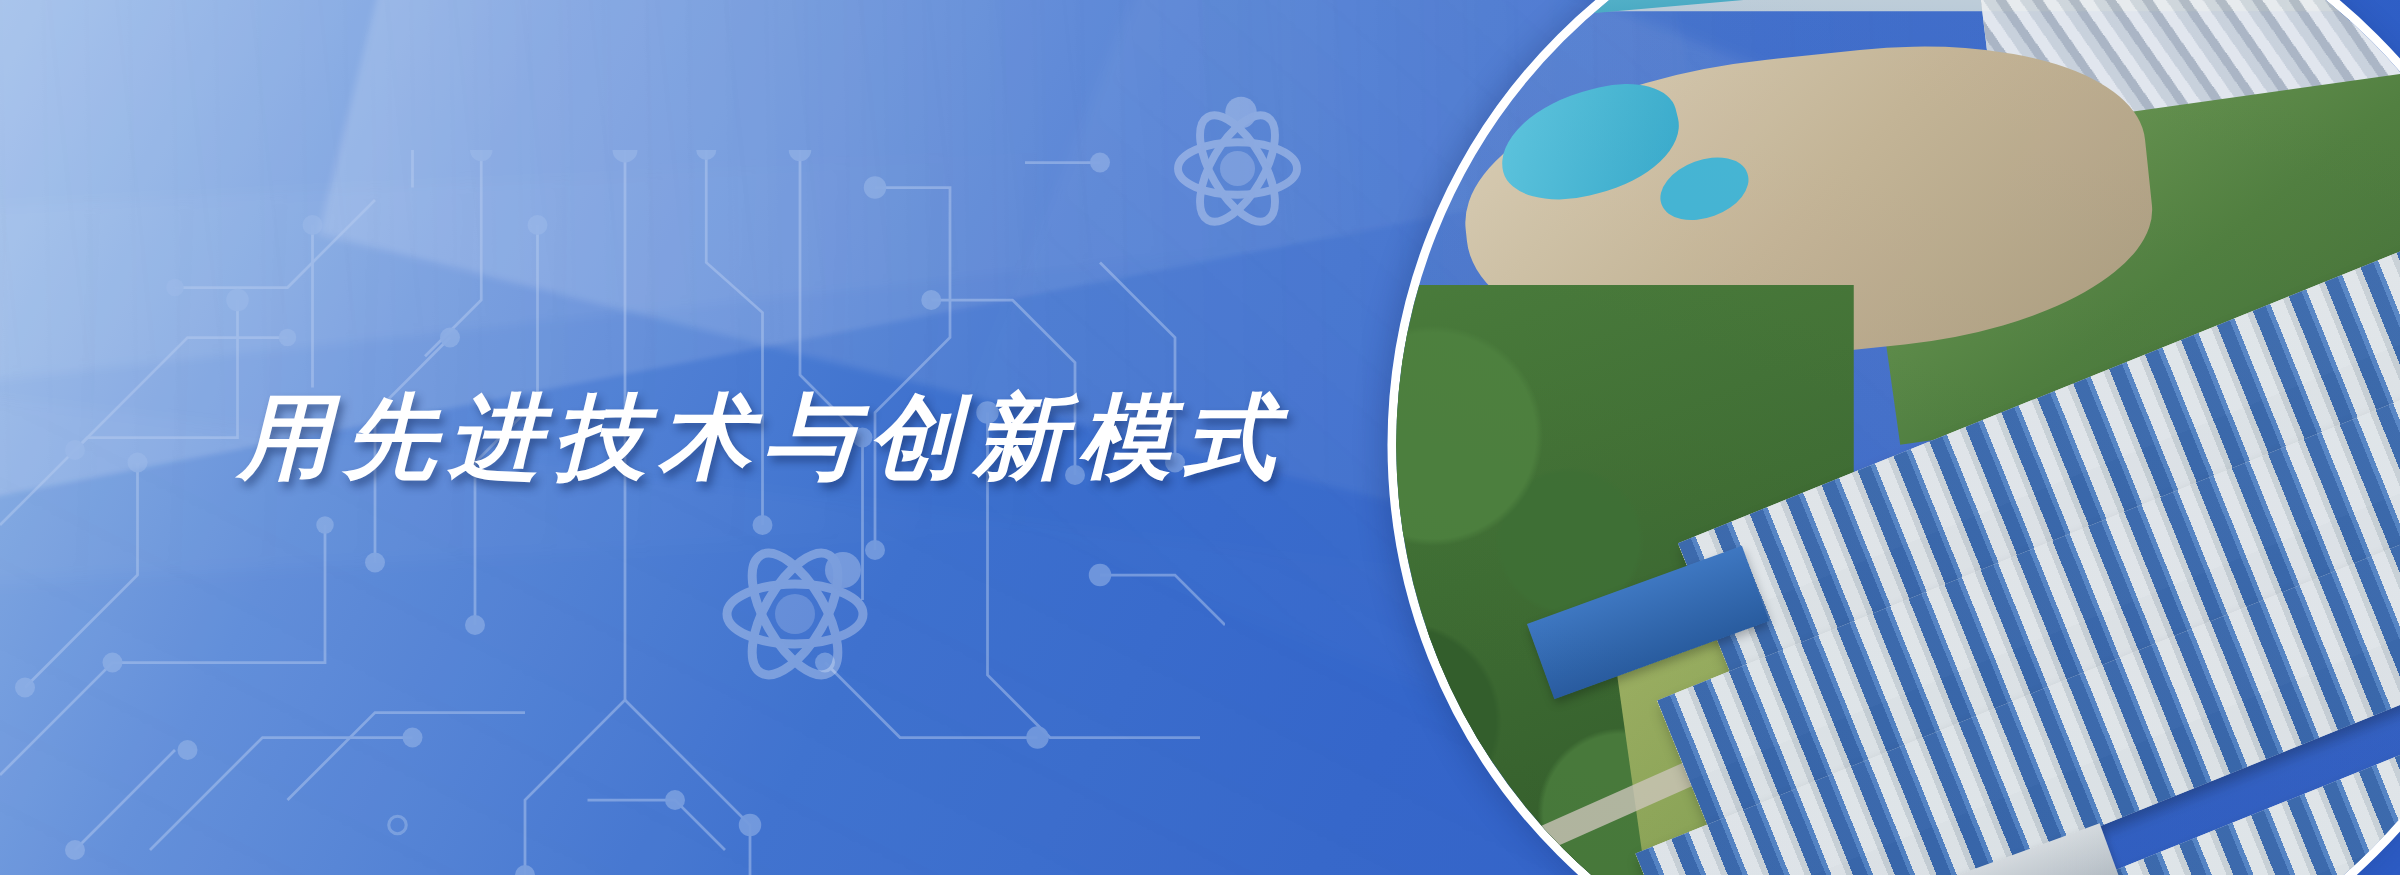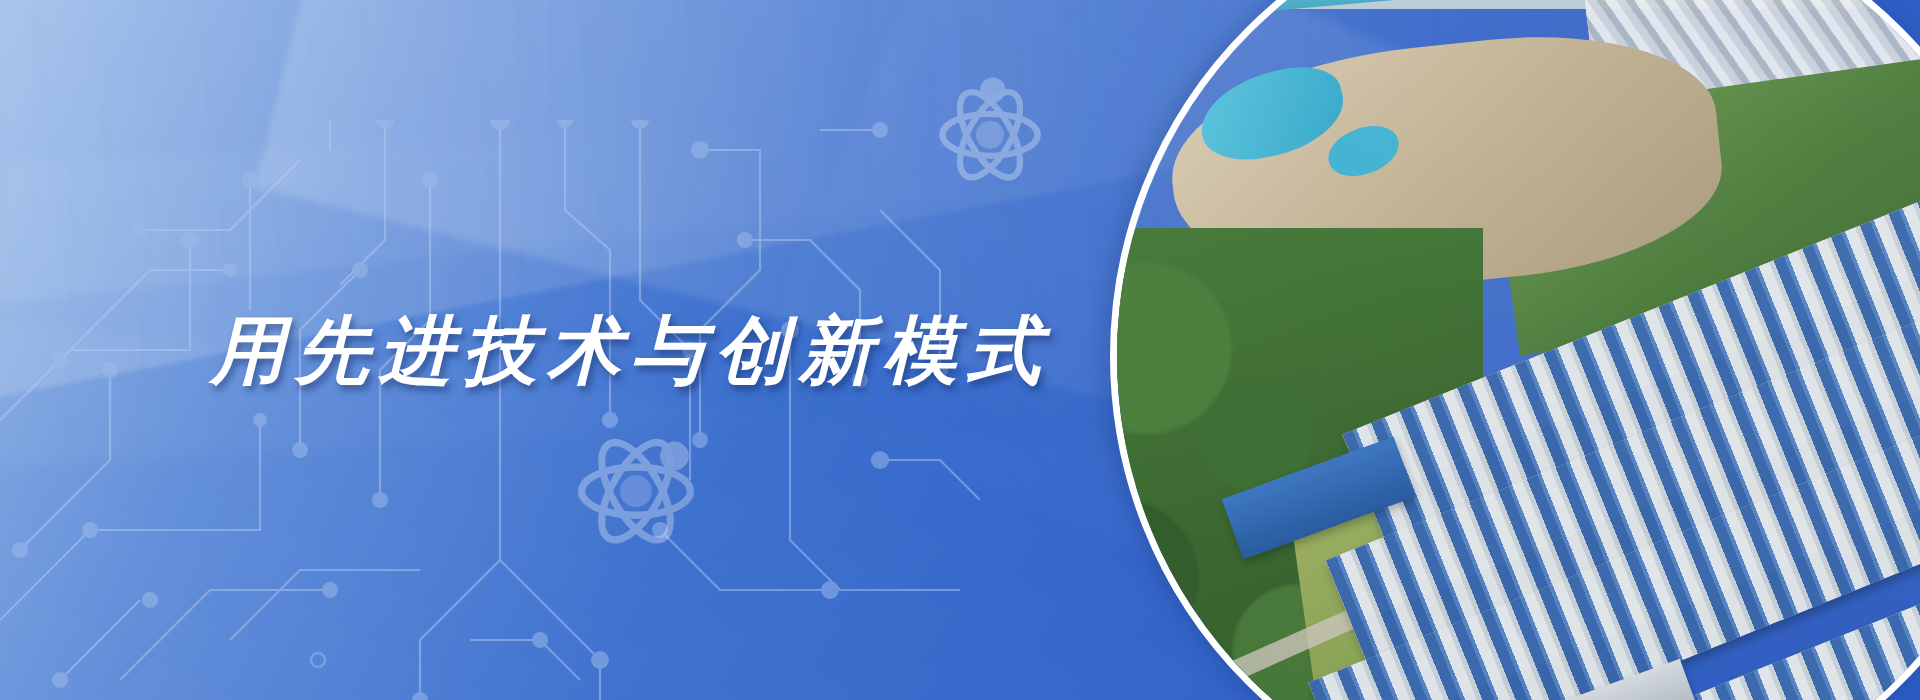--- a/index.html
+++ b/index.html
@@ -82,21 +82,21 @@
     white-space:nowrap;
     font-family:"DejaVu Serif", serif;
     font-weight:700;
     font-size:74px;
     line-height:1.38;
     letter-spacing:10px;
     color:#ffffff;
     text-shadow:3px 5px 7px rgba(10,32,80,0.45);
     font-style:italic;
   }
-  .line-1 { margin-left:61px; }
+  .line-1 { margin-left:41px; }
   .line-2 { margin-left:215px; }
   .hl { color:#f68b3c; }
 
   
   .photo-wrap {
     position:absolute;
     right:-118px; top:-108px;
     width:928px; height:928px;
     border-radius:50%;
     border:7px solid #ffffff;

